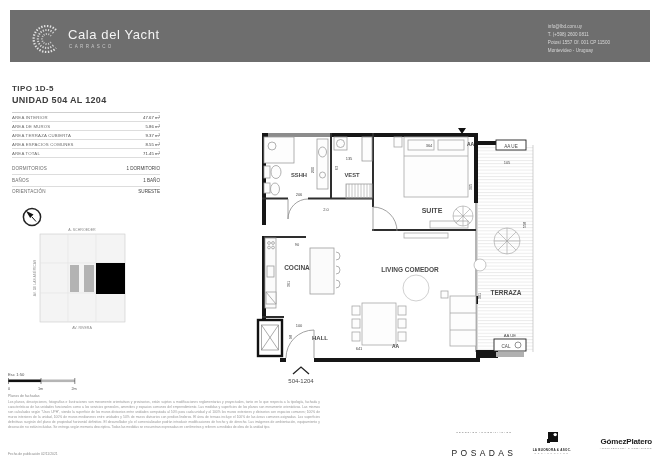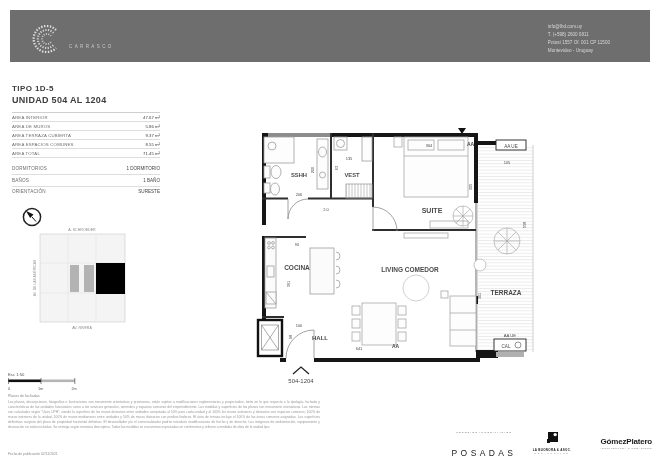--- a/index.html
+++ b/index.html
@@ -58,20 +58,21 @@
 </style>
 </head>
 <body>
 
 <div class="header">
   <svg class="logo-svg" width="40" height="40" viewBox="0 0 40 40">
     <path d="M 30 12 A 13 13 0 1 0 30 30" fill="none" stroke="#e3e3e3" stroke-width="2.2" stroke-dasharray="1.4 1.5"></path>
     <path d="M 27.5 15 A 9 9 0 1 0 27.5 27" fill="none" stroke="#d6d6d6" stroke-width="2" stroke-dasharray="1.2 1.4"></path>
     <path d="M 25 18 A 5 5 0 1 0 25 24" fill="none" stroke="#cbcbcb" stroke-width="1.8" stroke-dasharray="1 1.3"></path>
   </svg>
+  <div class="brand">Cala del Yacht</div>
   <div class="brand-sub">CARRASCO</div>
   <div class="contact">
     <div>info@lbd.com.uy</div>
     <div>T. (+598) 2600 0811</div>
     <div>Potosí 1557 Of. 001 CP 11500</div>
     <div>Montevideo - Uruguay</div>
   </div>
 </div>
 
 <div class="tipo">TIPO 1D-5</div>

